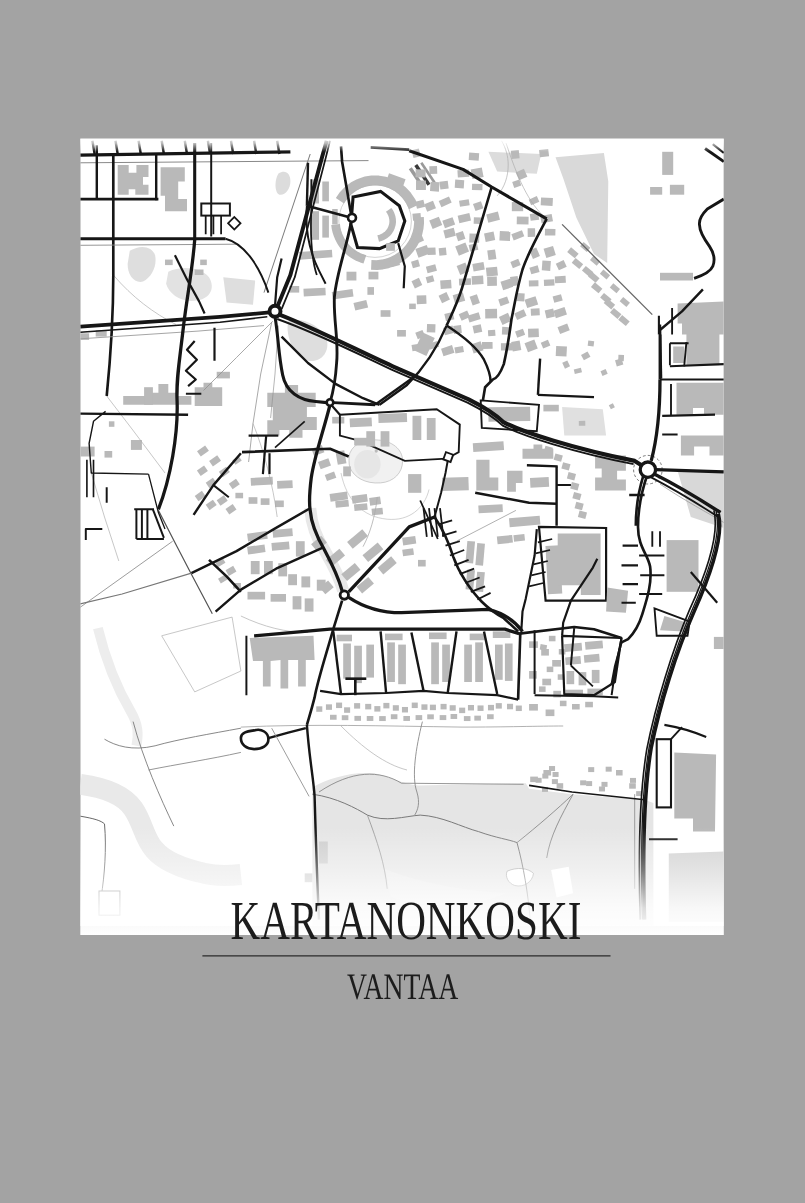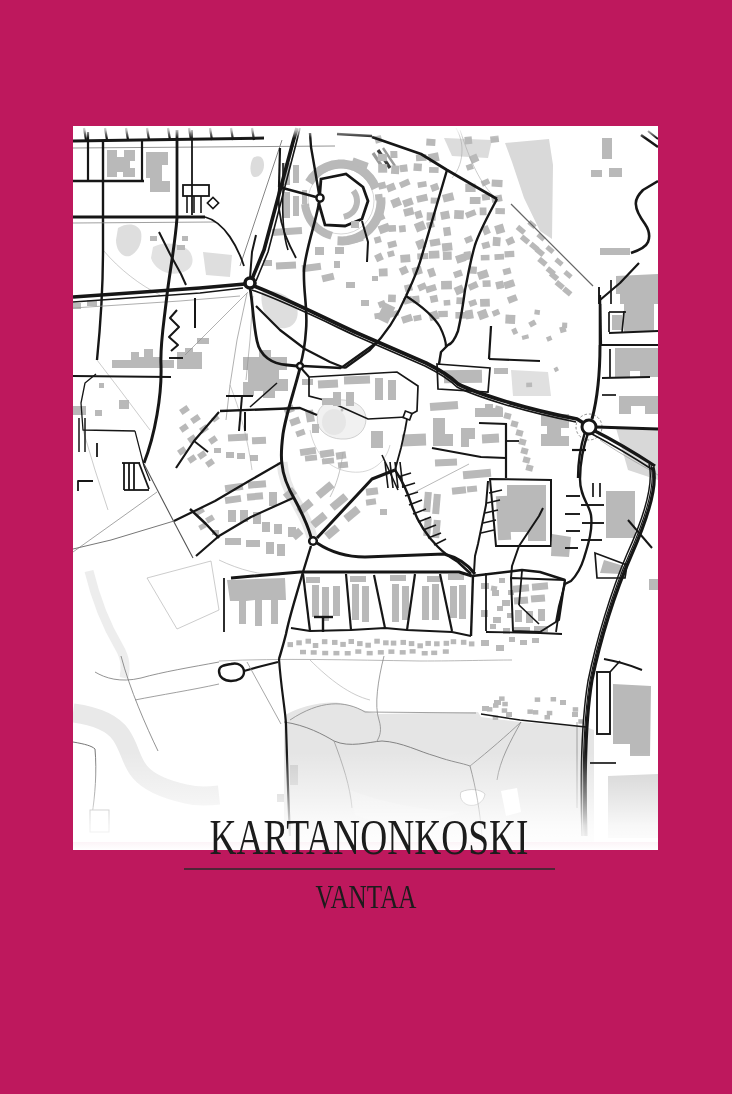--- a/index.html
+++ b/index.html
@@ -1,16 +1,16 @@
 <!DOCTYPE html>
 <html><head>
 <meta charset="utf-8">
 <style>
 html,body { margin:0; padding:0; background:#ffffff; }
-#page { position:relative; width:732px; height:1094px; background:#be185d; overflow:hidden;
+#page { position:relative; width:732px; height:1094px; background:#a3a3a3; overflow:hidden;
         font-family:"Liberation Serif", serif; }
 </style>
 </head>
 <body>
 
 <div id="page">
 <svg width="732" height="1094" viewBox="0 0 732 1094" xmlns="http://www.w3.org/2000/svg">
 <defs>
   <clipPath id="mapclip">
           <rect x="73" y="126" width="585" height="716"></rect>

